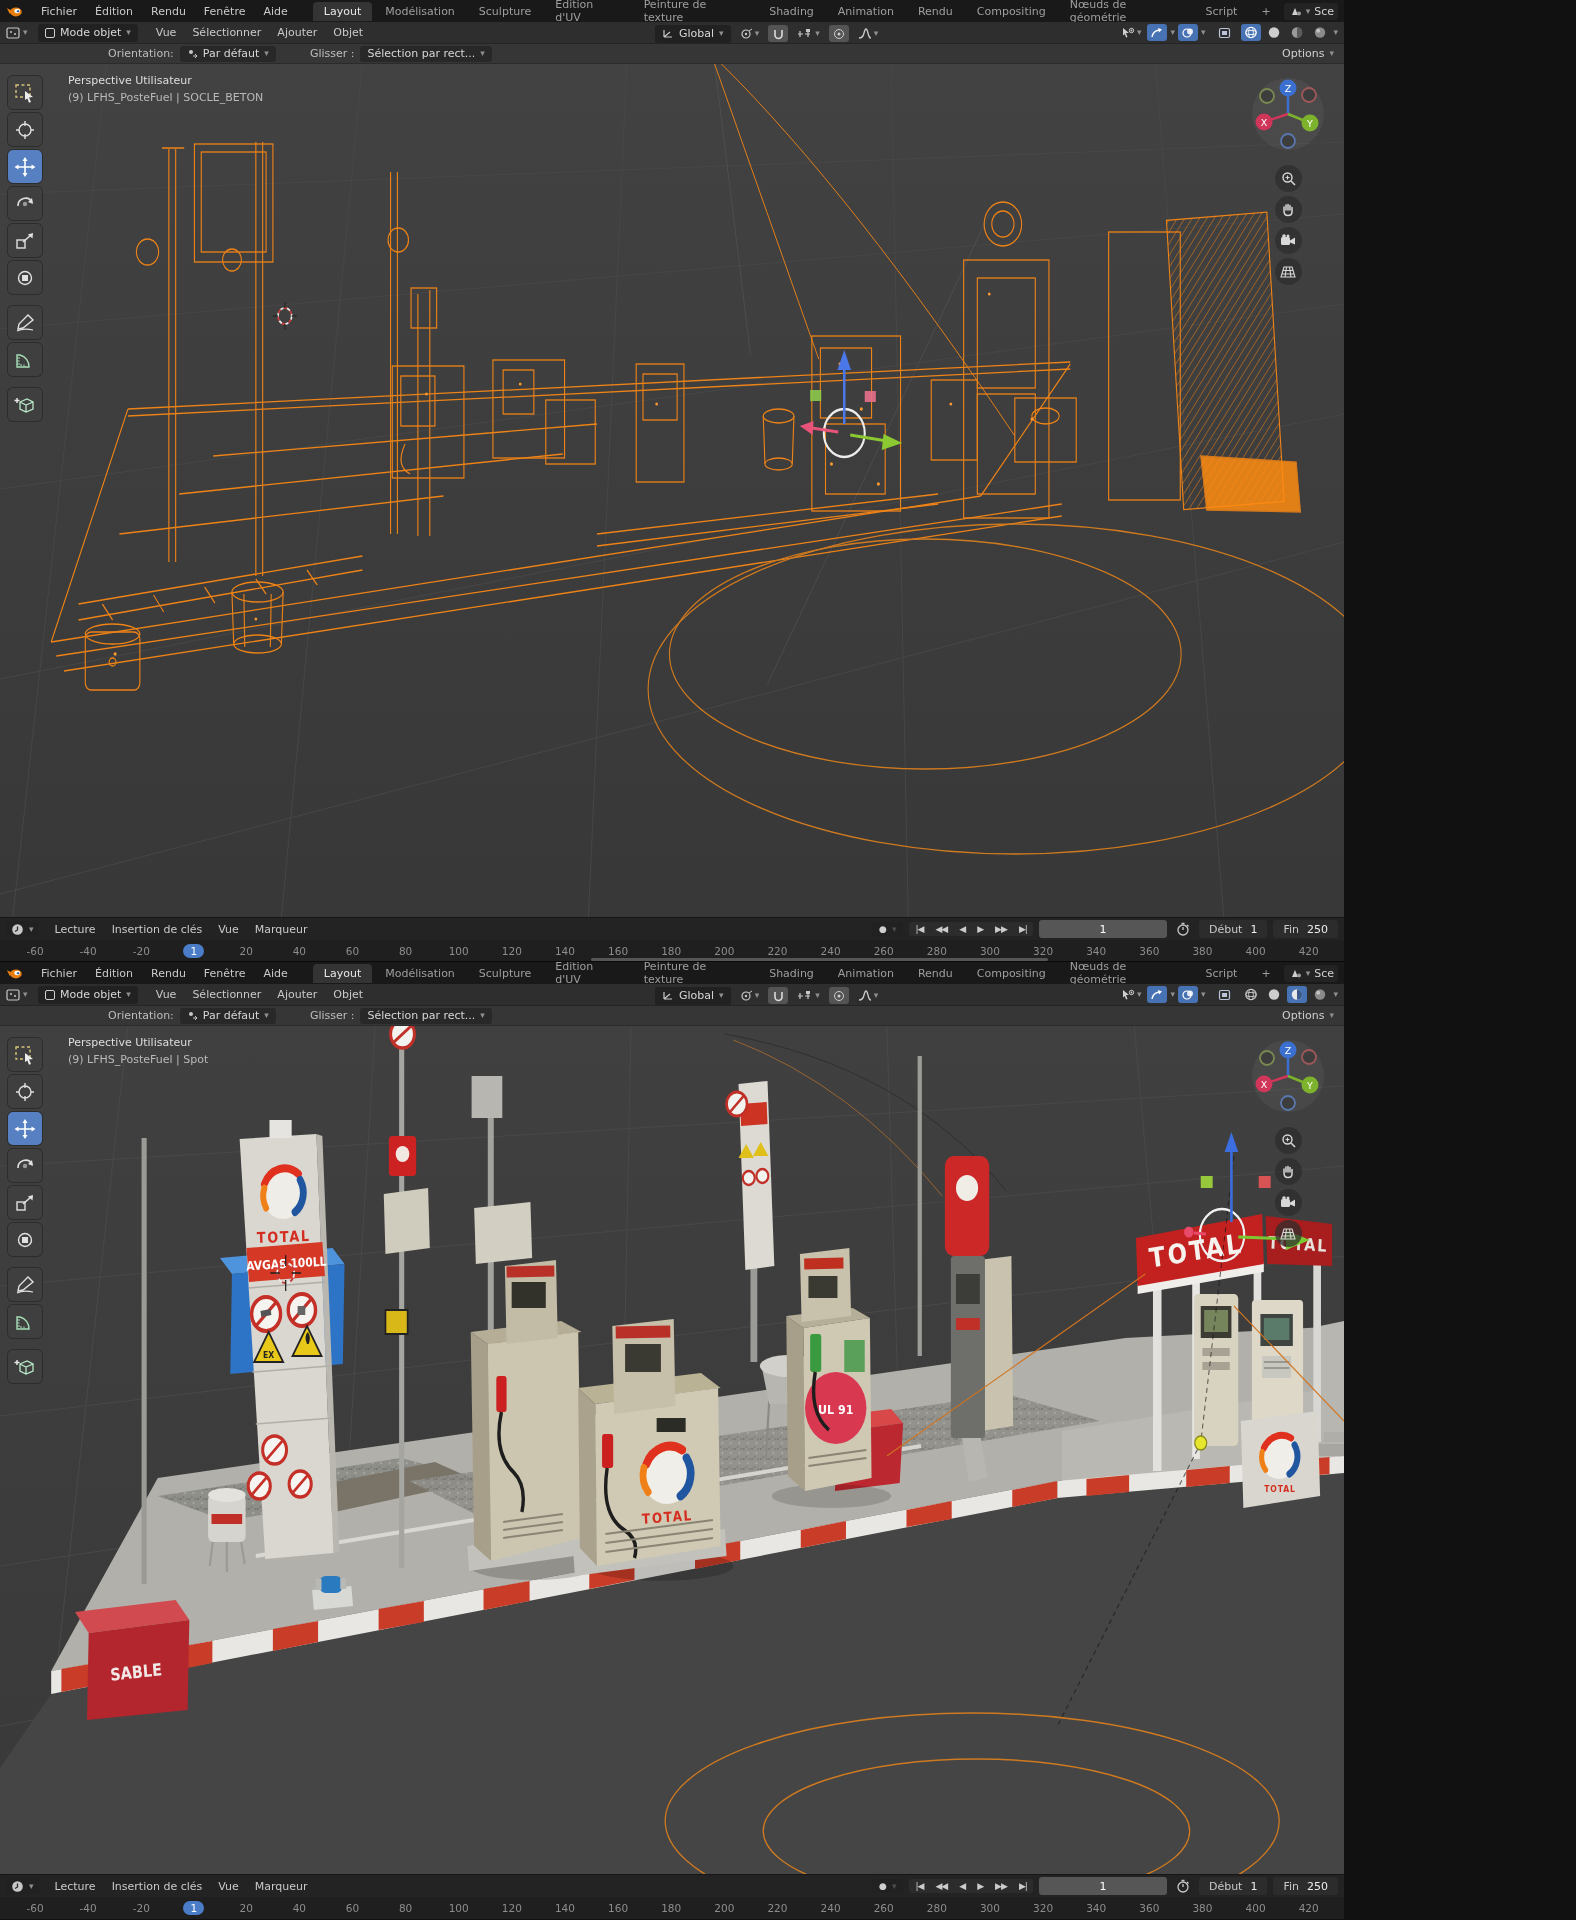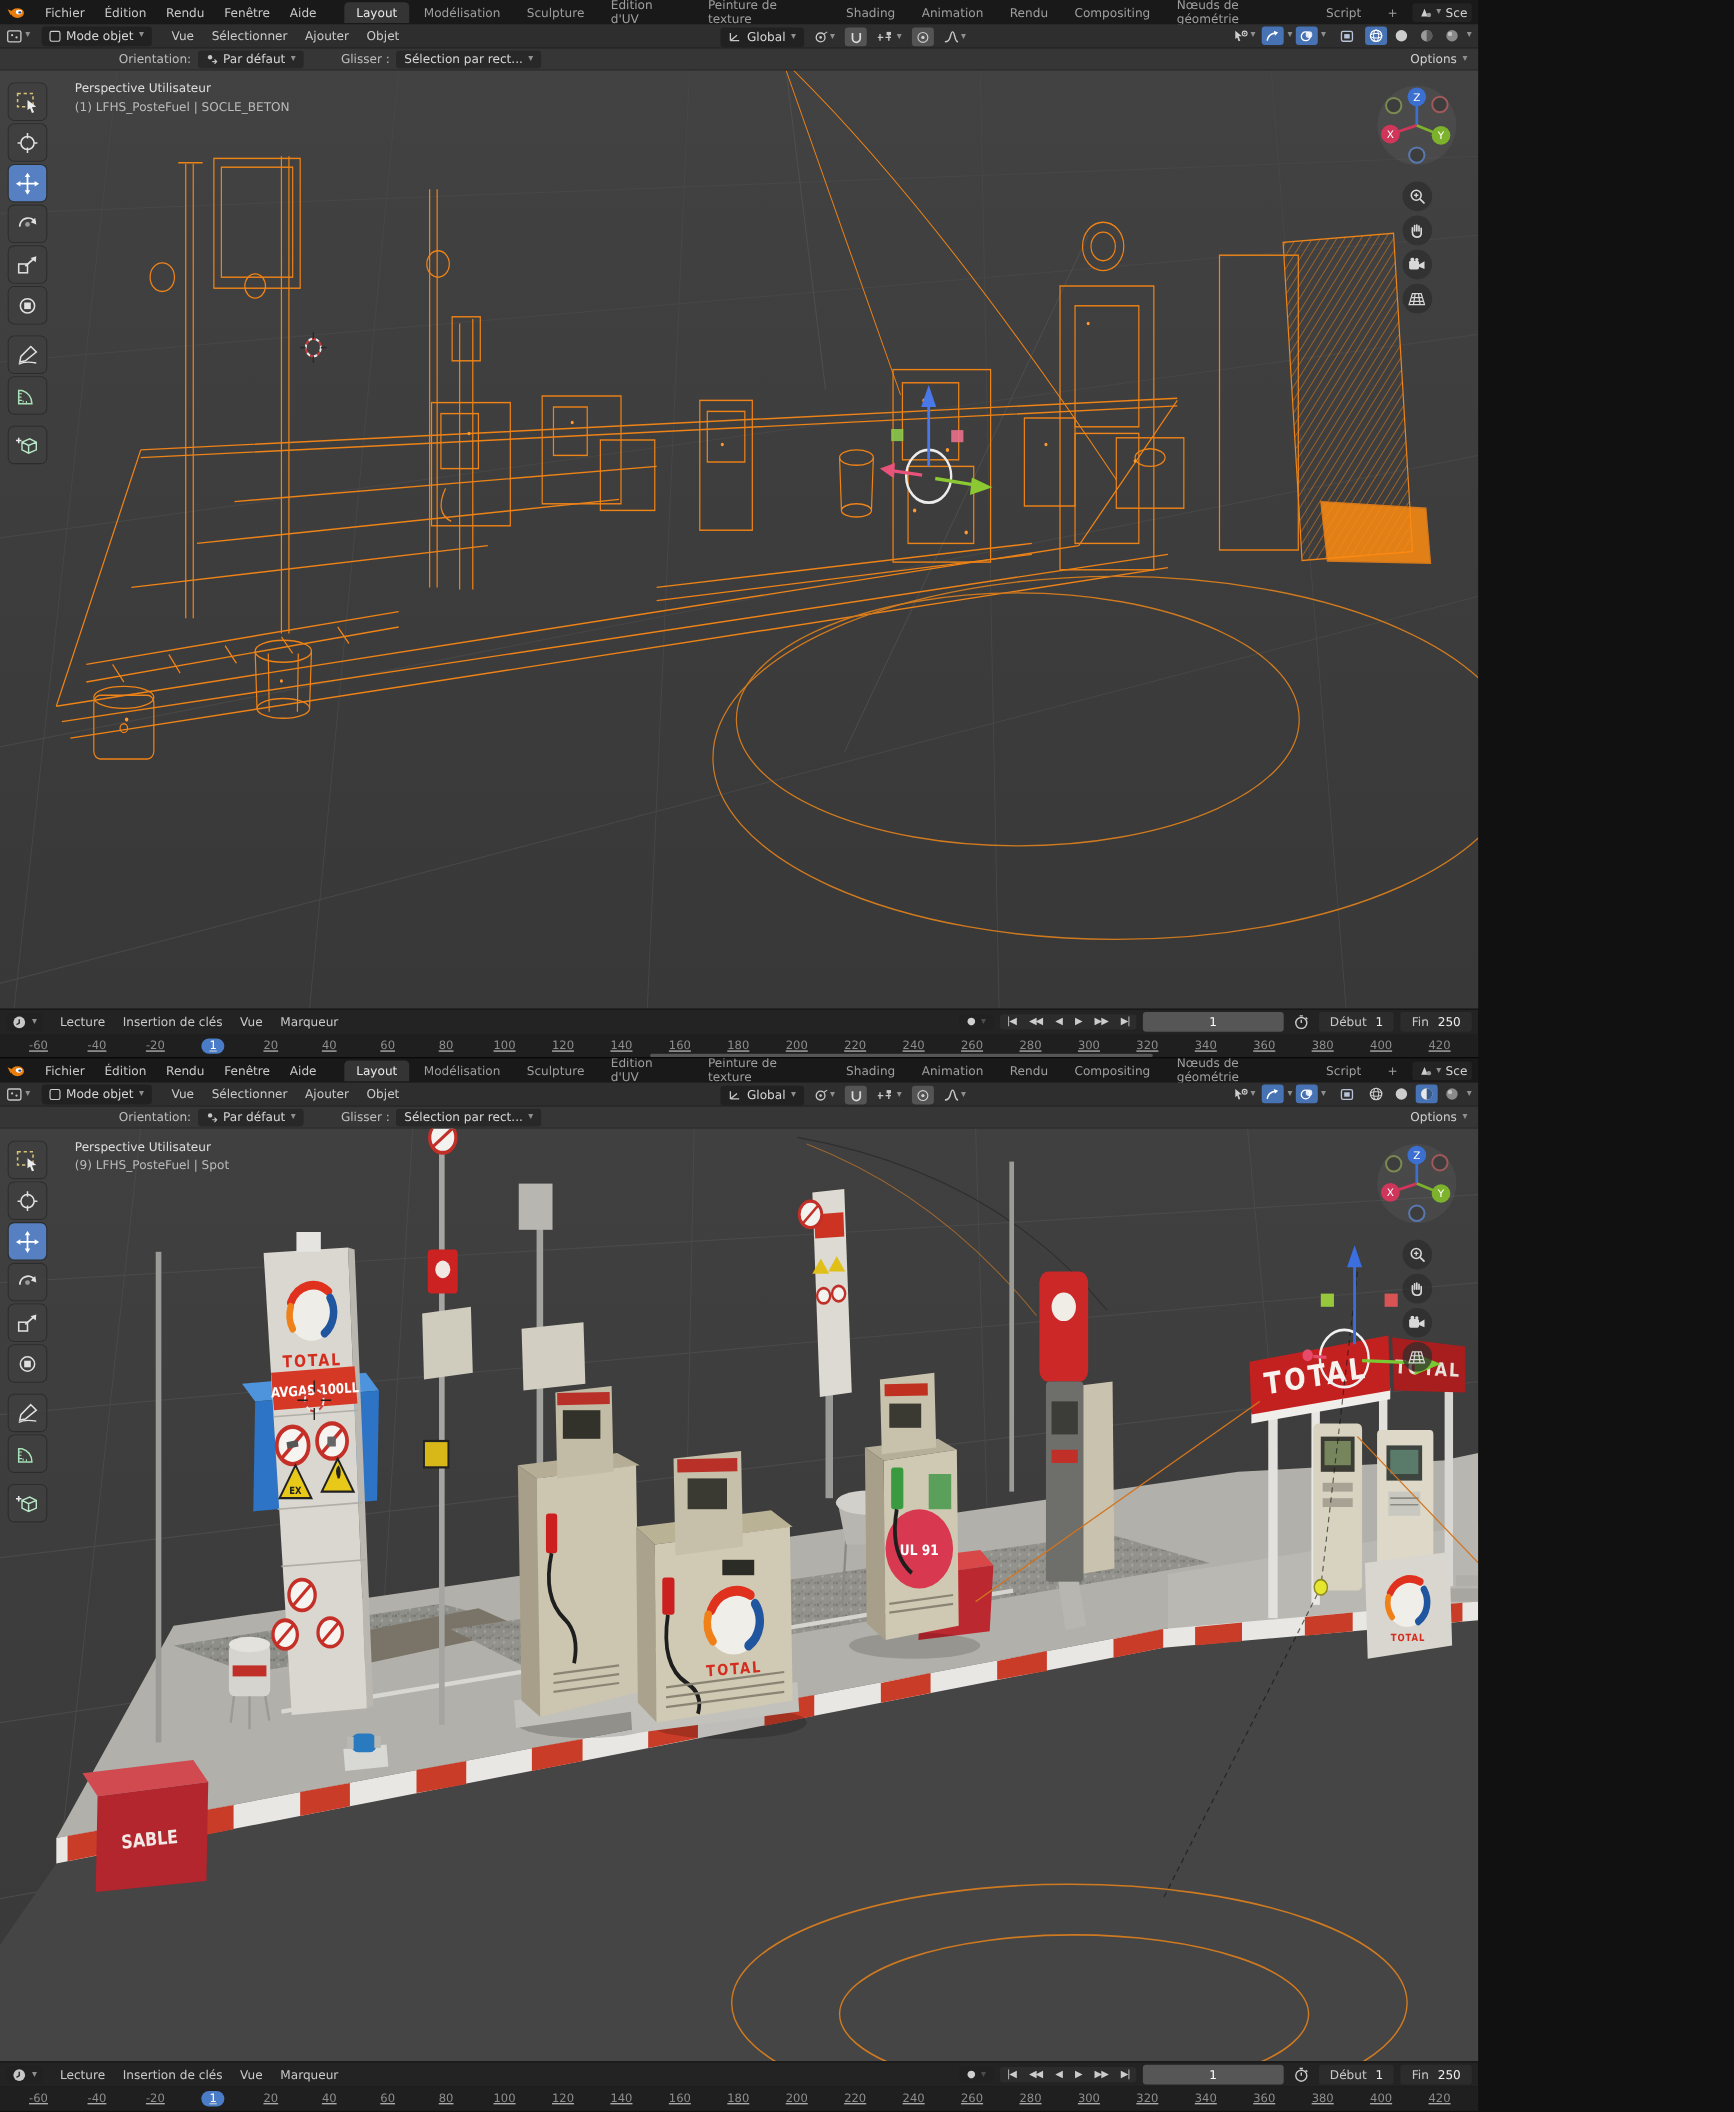--- a/index.html
+++ b/index.html
@@ -78,21 +78,21 @@
   .tl-menus { display:flex; margin-left:8px; }
   .tl-menus .menu-item { padding:2px 8px; display:flex; gap:4px; align-items:center;text-align:center; }
   .tl-right { margin-left:auto; display:flex; align-items:center; gap:6px; }
   .playback { display:flex; background:#2c2c2c; border-radius:3px; }
   .pb-btn { padding:2px 6px; color:#cccccc; font-size:9px; letter-spacing:-1px; }
   .frame-field { width:128px; text-align:center; background:#565656; color:#fff; border-radius:3px;
     padding:2.5px 0; }
   .range-pill { display:flex; gap:8px; background:#2c2c2c; border-radius:3px; padding:2.5px 10px; color:#c8c8c8; }
   .range-pill b { font-weight:normal; color:#ececec; }
   .ruler { height:22px; background:#1f1f1f; display:flex; align-items:center;
-    justify-content:space-between; padding:0 24px; position:relative;text-decoration:underline; }
+    justify-content:space-between; padding:0 24px; position:relative; }
   .tick { color:#8d8d8d; font-size:10.5px; min-width:22px; text-align:center; }
   .tick.current { background:#4a7cc8; color:#ffffff; border-radius:9px; padding:1px 7px; min-width:12px; }
   .ruler-scroll { position:absolute; bottom:1px; left:44%; width:34%; height:3px; background:#555; border-radius:2px; }
 
   text { font-family:"DejaVu Sans","Liberation Sans",sans-serif; }
 </style>
 </head>
 <body>
 
 <div class="win" id="win1">
@@ -388,21 +388,21 @@
         <polygon points="1058,379 1036,370 1034,386" fill="#8bc832"></polygon>
         <line x1="983" y1="368" x2="952" y2="364" stroke="#e8537a" stroke-width="3"></line>
         <polygon points="938,362 954,357 953,371" fill="#e8537a"></polygon>
         <rect x="950" y="326" width="13" height="11" fill="#8bc84a" opacity="0.9"></rect>
         <rect x="1014" y="327" width="13" height="11" fill="#e8708c" opacity="0.9"></rect>
       </g>
     </svg>
 
     <div class="vp-label">
       <div class="l1">Perspective Utilisateur</div>
-      <div class="l2">(1) LFHS_PosteFuel | SOCLE_BETON</div>
+      <div class="l2">(9) LFHS_PosteFuel | SOCLE_BETON</div>
     </div>
 
     <div class="toolcol">
       <div class="tool-btn">
           <svg width="22" height="20" viewBox="0 0 22 20">
             <rect x="2" y="2" width="14" height="12" fill="none" stroke="#d8c27a" stroke-width="1.4" stroke-dasharray="3 2.5"></rect>
             <path d="M11,8 L19,14 L15,14.5 L17,19 L15,19.7 L13.4,15.4 L11,17 Z" fill="#ececec"></path>
           </svg>
         </div>
       <div class="tool-btn">

